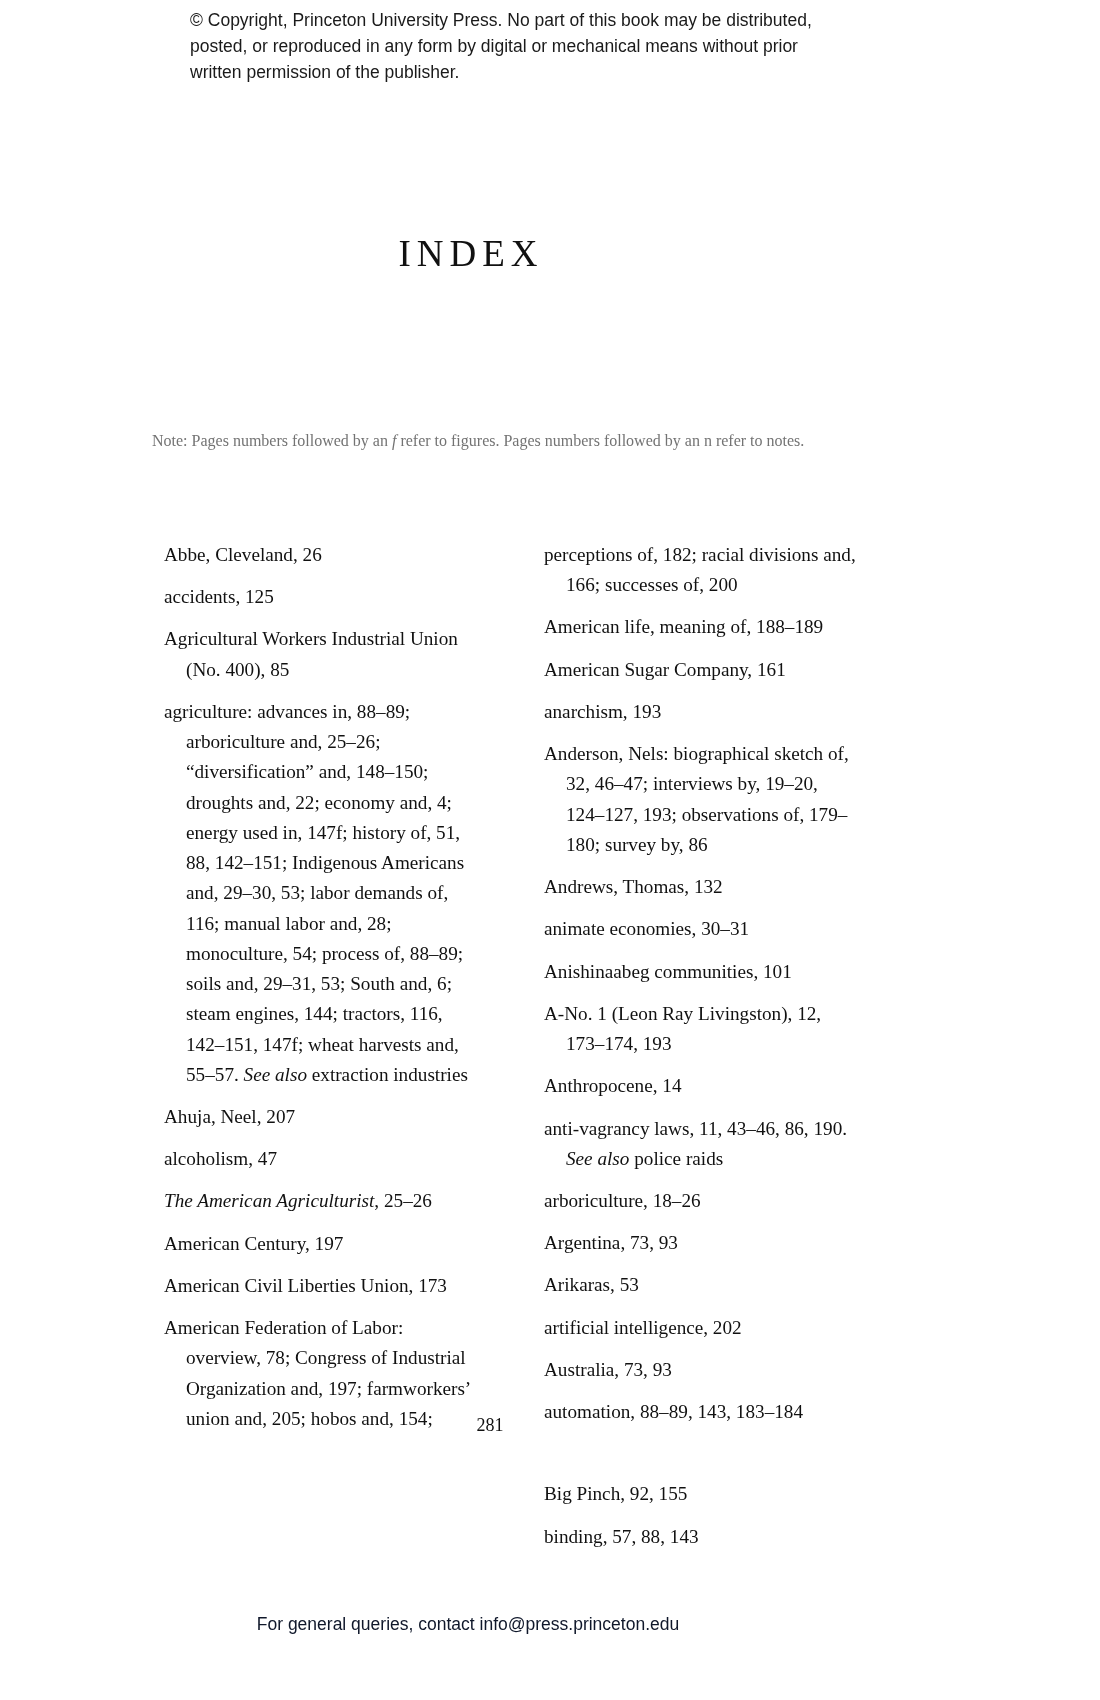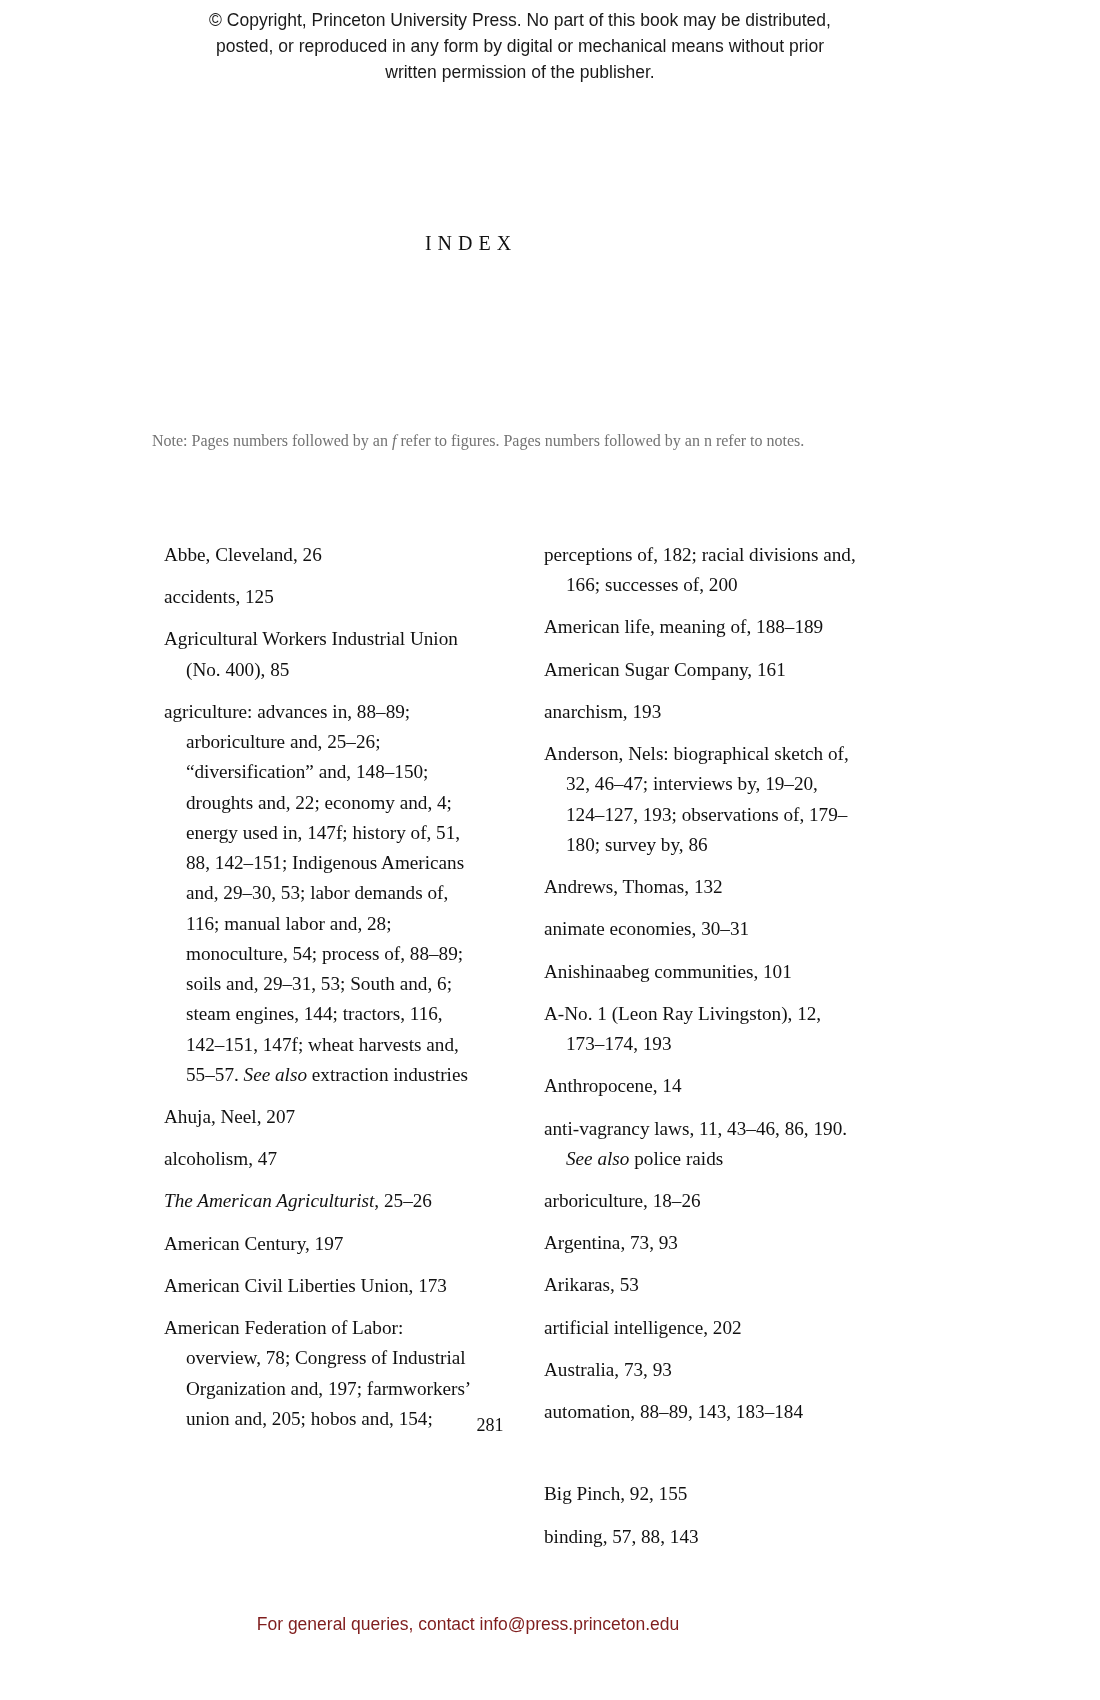--- a/index.html
+++ b/index.html
@@ -20,32 +20,32 @@
   
   .copyright {
     position: absolute;
     left: 190px;
     top: 8px;
     width: 660px;
     font-family: "Liberation Sans", sans-serif;
     font-size: 17.5px;
     line-height: 1.48;
     color: #1a1a1a;
-    text-align: center;
+    text-align: left;
   }
 
   
   .index-title {
     position: absolute;
     left: 0;
     top: 232px;
     width: 942px;
     text-align: center;
     font-family: "Liberation Serif", serif;
-    font-size: 20px;
+    font-size: 37px;
     letter-spacing: 6px;
     color: #111111;
   }
 
   
   .headnote {
     position: absolute;
     left: 152px;
     top: 428px;
     width: 718px;
@@ -93,21 +93,21 @@
 
   
   .footer {
     position: absolute;
     left: 0;
     top: 1614px;
     width: 936px;
     text-align: center;
     font-family: "Liberation Sans", sans-serif;
     font-size: 17.5px;
-    color: #7f1d1d;
+    color: #0f172a;
   }
 </style>
 </head>
 <body>
 
 <div class="page">
 
   <div class="copyright">© Copyright, Princeton University Press. No part of this book may be distributed, posted, or reproduced in any form by digital or mechanical means without prior written permission of the publisher.</div>
 
   <div class="index-title">INDEX</div>

